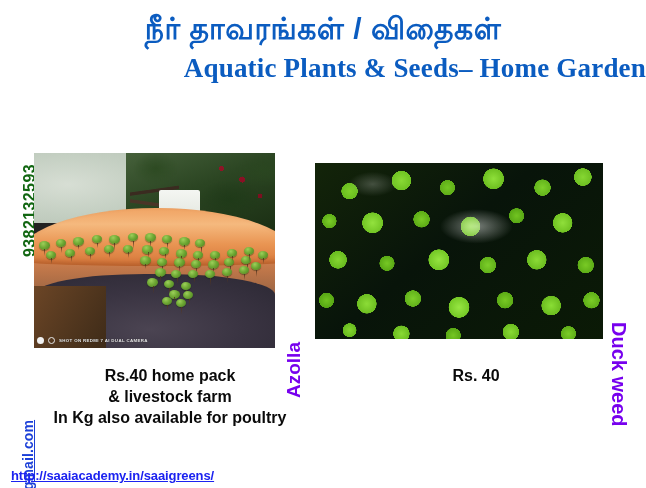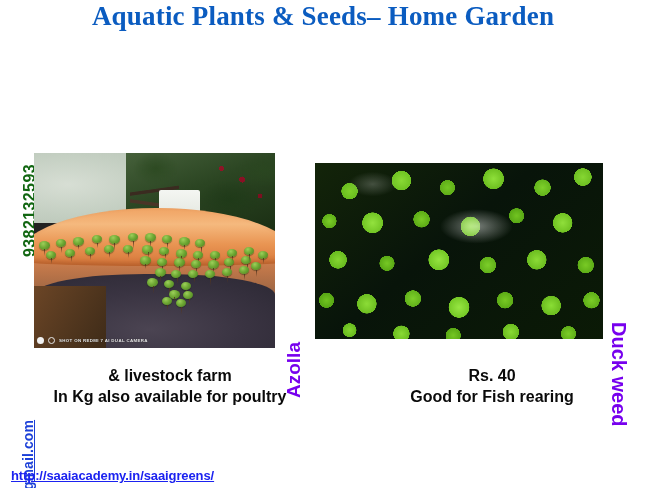--- a/index.html
+++ b/index.html
@@ -34,20 +34,21 @@
     white-space: nowrap;
   }
   #title-english {
     color: #0b5cc0;
     font-family: "Liberation Serif", "DejaVu Serif", serif;
     font-weight: bold;
     font-size: 27px;
     line-height: 32px;
     letter-spacing: 0.2px;
     white-space: nowrap;
+    text-align: right;
   }
 
   
   #contact-strip {
     position: absolute;
     left: 0;
     top: 120px;
     width: 26px;
     height: 340px;
   }
@@ -283,21 +284,21 @@
     font-weight: bold;
     font-size: 16px;
     line-height: 21px;
   }
   #caption-azolla {
     left: 24px;
     top: 365px;
     width: 292px;
   }
   #caption-duckweed {
-    left: 352px;
+    left: 336px;
     top: 365px;
     width: 280px;
   }
 
   
   #footer-links {
     position: absolute;
     left: 0;
     top: 462px;
     width: 646px;
@@ -314,20 +315,21 @@
     cursor: pointer;
     letter-spacing: -0.1px;
   }
   #link-saaigreens { left: 11px; top: 6px; }
   #link-catalogue  { left: 266px; top: 0; }
 </style>
 </head>
 <body>
 
 <div id="header">
+  <div id="title-tamil">நீர் தாவரங்கள்  /  விதைகள்</div>
   <div id="title-english">Aquatic Plants &amp; Seeds– Home Garden</div>
 </div>
 
 <div id="contact-strip">
   <div class="vtext" id="phone-number">9382132593</div>
   <div class="vtext" id="email-address">saaigreens@gmail.com</div>
 </div>
 
 <div id="products">
 
@@ -440,24 +442,24 @@
 
   <div class="photo-frame" id="photo-duckweed">
     <div id="duckweed-sheen"></div>
   </div>
 
   <div id="label-azolla">Azolla</div>
   <div id="label-duckweed">Duck weed</div>
 </div>
 
 <div class="caption" id="caption-azolla">
+  <div>Rs.40  home pack</div>
   <div>&amp; livestock farm</div>
   <div>In Kg also available for poultry</div>
 </div>
 
 <div class="caption" id="caption-duckweed">
   <div>Rs. 40</div>
-  <div>Good for Fish rearing</div>
 </div>
 
 <div id="footer-links">
   <span class="footer-link" id="link-saaigreens">http://saaiacademy.in/saaigreens/</span>
 </div>
 
 </body></html>

